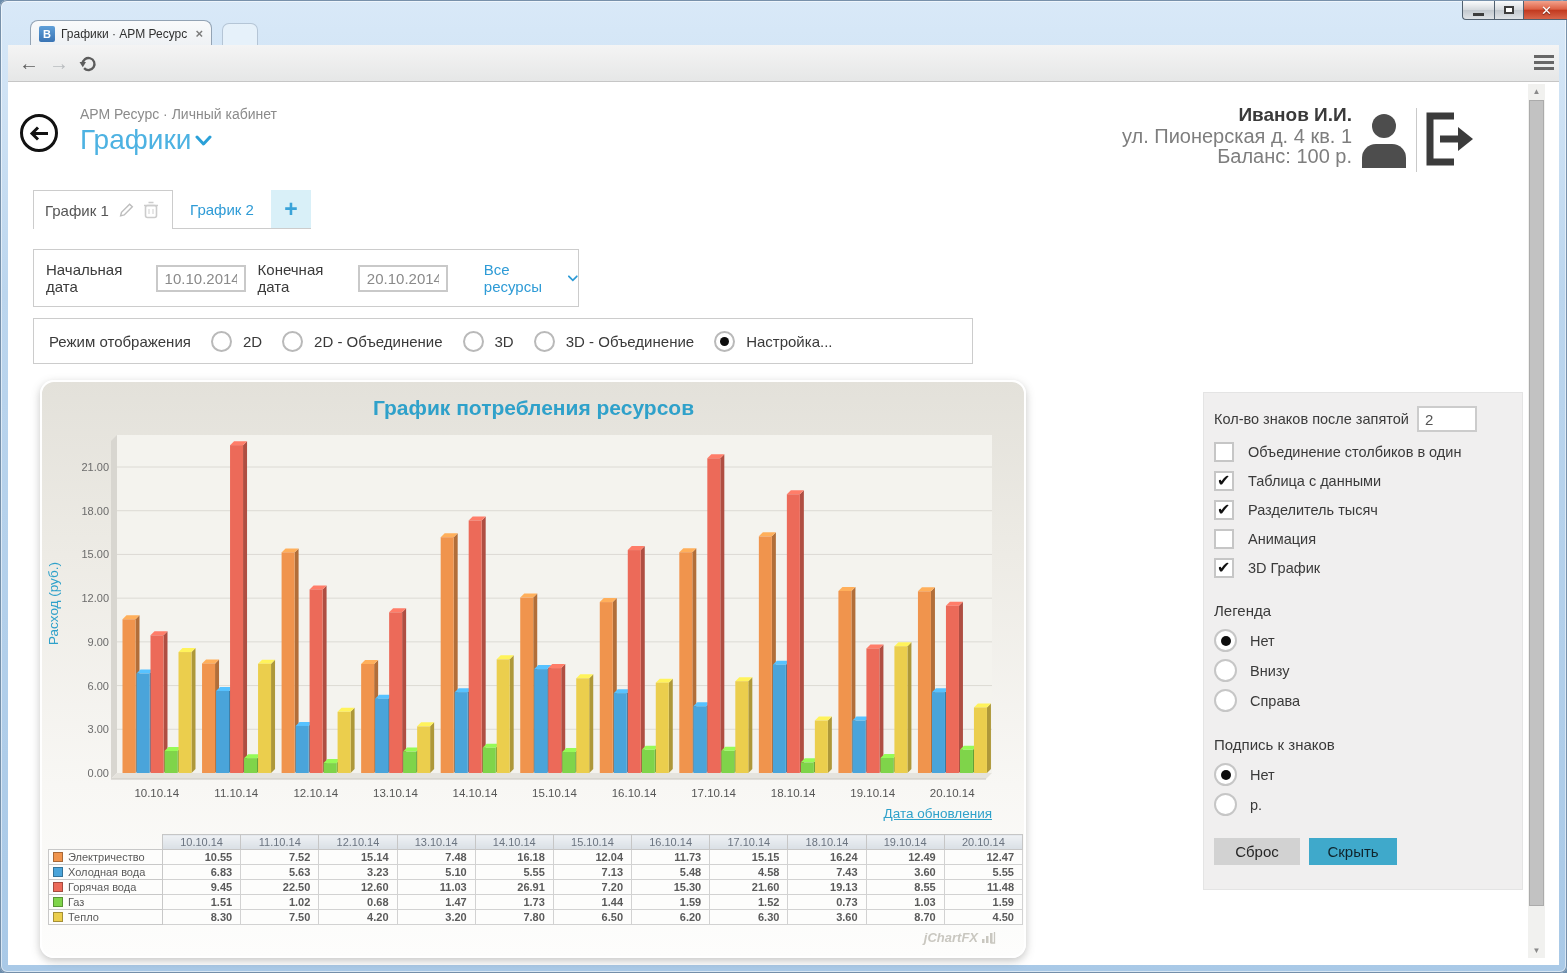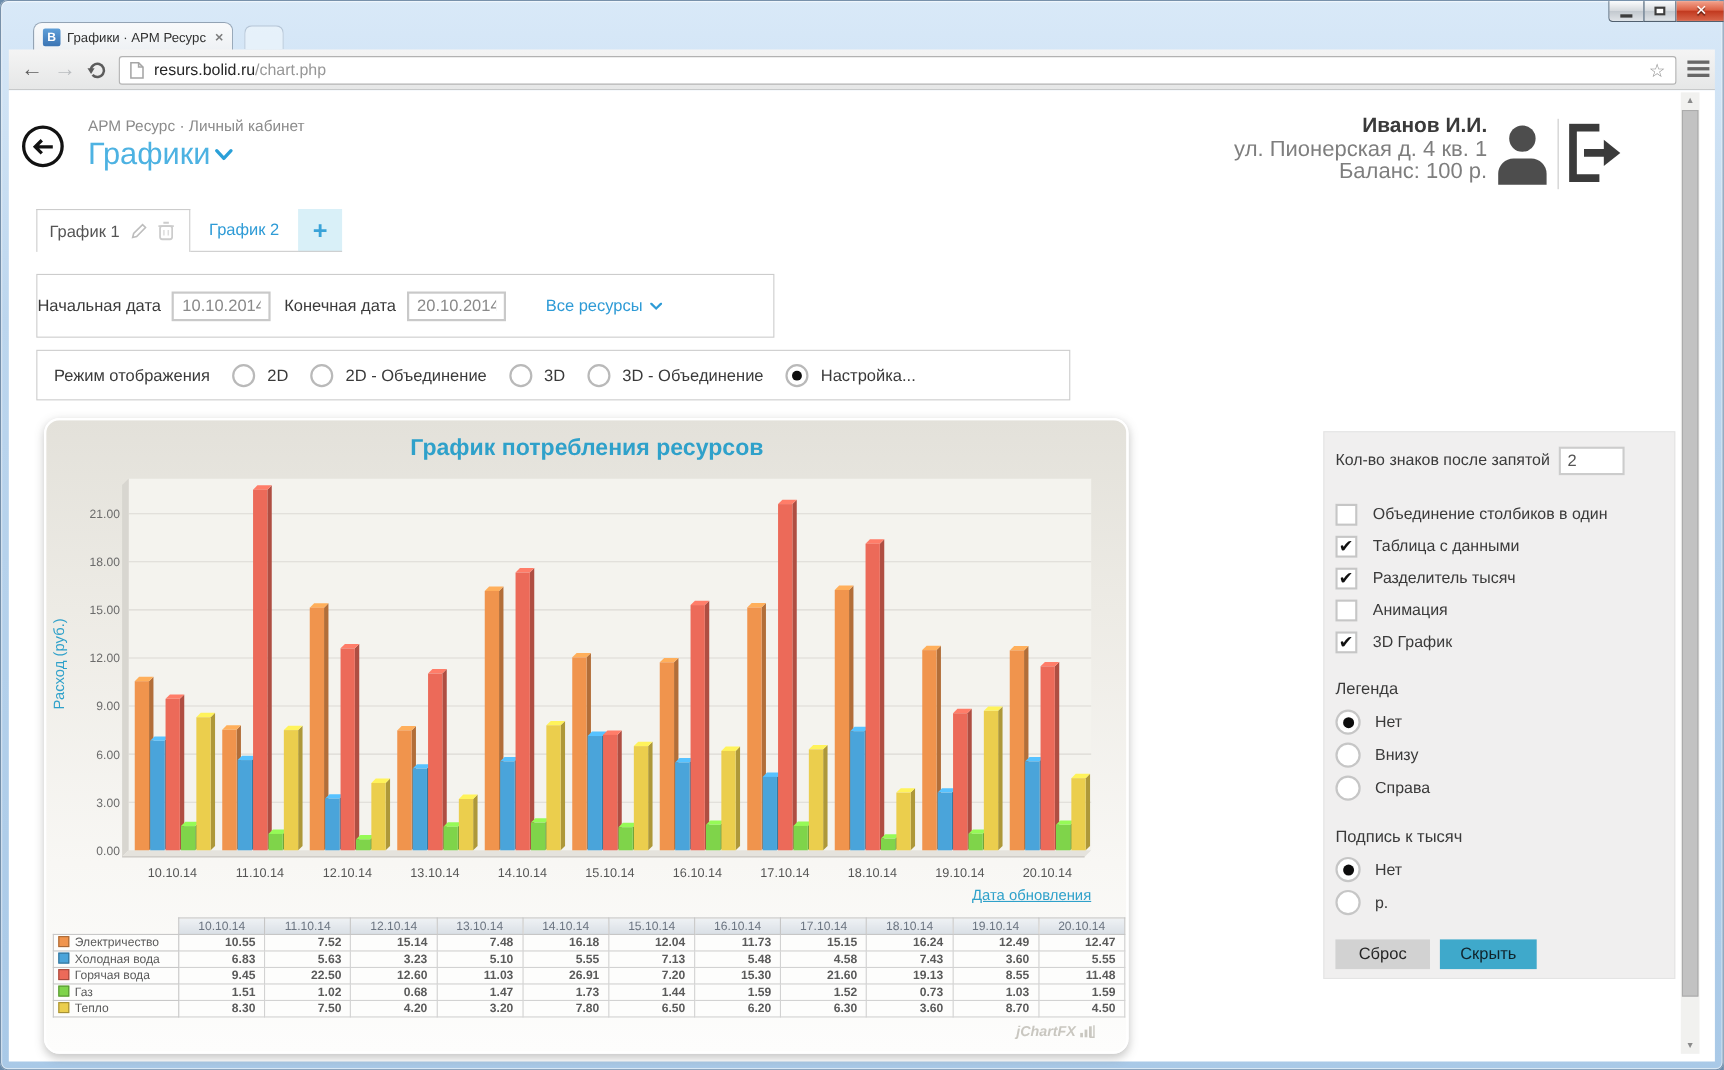--- a/index.html
+++ b/index.html
@@ -58,21 +58,21 @@
   
   .chart-tabs { left:33px; top:190px; height:39px; display:flex; }
   .tab-active { width:140px; background:#fff; border:1px solid #ccc; border-bottom:none;
     display:flex; align-items:center; padding:0 11px; gap:8px; font-size:15px; color:#555; }
   .tab-inactive { width:98px; border-bottom:1px solid #ccc; display:flex; align-items:center; justify-content:center;
     font-size:15px; color:#2e9bd6; }
   .tab-add { width:40px; border-bottom:1px solid #ccc; background:#d9f0f8; color:#3aa3d8; font-size:23px; font-weight:bold;
     display:flex; align-items:center; justify-content:center; }
   
   .box { border:1px solid #ccc; background:#fff; display:flex; align-items:center; }
-  .filter-box { left:33px; top:249px; width:671px; height:58px; gap:10px; }
+  .filter-box { left:33px; top:249px; width:546px; height:58px; padding-left:12px; gap:10px; }
   .flabel { font-size:15px; color:#3a3a3a; }
   .date-input { width:90px; height:27px; border:2px solid #c9c9c9; font-size:15px; color:#8a8a8a; padding:0 7px; }
   .res-link { margin-left:26px; font-size:15px; color:#2e9bd6; display:flex; align-items:center; gap:7px; }
   .mode-box { left:33px; top:318px; width:940px; height:46px; padding-left:15px; }
   .mode-opt { display:flex; align-items:center; gap:11px; margin-left:20px; }
   .radio { width:21px; height:21px; border:2px solid #b9b9b9; border-radius:50%; background:#fff; position:relative; flex:0 0 auto; }
   .radio.sel::after { content:""; position:absolute; left:4px; top:4px; width:9px; height:9px; border-radius:50%; background:#0d0d0d; }
   
   .chart-panel { left:40px; top:380px; width:986px; height:578px; border-radius:14px; border:2px solid #fff;
     background:linear-gradient(180deg,#e3e1da 0%,#edebe5 30%,#f8f7f4 70%,#fdfdfc 100%);
@@ -87,21 +87,21 @@
   .dtable td.name { background:#fdfdfc; border:1px solid #c8c8c8; padding-left:4px;margin-top:28px; }
   .dtable td.val { background:#fdfdfc; border:1px solid #d2d2d2; text-align:right; padding-right:8px;font-weight:bold; }
   .sw { display:inline-block; width:10px; height:10px; margin-right:5px; vertical-align:-1px; }
   .watermark { right:28px; top:548px; font-size:13px; font-style:italic; font-weight:bold; color:#c9c7c0;
     display:flex; align-items:center; gap:3px; }
   
   .settings { left:1203px; top:392px; width:320px; height:498px; background:#f0efef; border:1px solid #e4e4e4; padding:13px 10px; }
   .dec-row { display:flex; align-items:center; gap:8px; }
   .slabel { font-size:14.5px; color:#3a3a3a; }
   .dec-input { width:60px; height:26px; border:2px solid #ccc; background:#fff; font-size:15px; color:#555; padding:0 6px; }
-  .cb-list { margin-top:26px; }
+  .cb-list { margin-top:10px; }
   .cb-row { display:flex; align-items:center; gap:14px; margin-bottom:9px; height:20px; }
   .cb { width:20px; height:20px; background:#fff; border:2px solid #c6c6c6; position:relative; flex:0 0 auto; }
   .cb.checked::after { content:"\2714"; position:absolute; left:1px; top:-2px; font-size:16px; font-weight:bold; color:#111; }
   .sec-label { margin-top:24px; font-size:15px; color:#3a3a3a; }
   .radio-list { margin-top:10px; }
   .r-row { display:flex; align-items:center; gap:13px; margin-bottom:7px; height:23px; }
   .radio2 { width:23px; height:23px; border:2px solid #c6c6c6; border-radius:50%; background:#fff; position:relative; flex:0 0 auto; }
   .radio2.sel::after { content:""; position:absolute; left:4.5px; top:4.5px; width:10px; height:10px; border-radius:50%; background:#0d0d0d; }
   .btn-row { margin-top:22px; display:flex; gap:9px; }
   .btn { height:27px; font-size:15px; display:flex; align-items:center; justify-content:center; }
@@ -133,28 +133,20 @@
   </div>
 
   <div class="abs toolbar"></div>
   <div class="abs nav-glyph" style="left:16px;top:51px;color:#5c5c5c;">←</div>
   <div class="abs nav-glyph" style="left:46px;top:51px;color:#b9bcbf;">→</div>
   <div class="abs" style="left:78px;top:53px;">
     <svg width="20" height="20" viewBox="0 0 20 20">
       <path d="M4.5 11a6 6 0 1 1 1.6 4.1" fill="none" stroke="#5c5c5c" stroke-width="2.3"></path>
       <polygon points="1.5,9 8,9 4.8,14.2" fill="#5c5c5c"></polygon>
     </svg>
-  </div>
-  <div class="abs omnibox">
-    <svg width="13" height="16" viewBox="0 0 13 16">
-      <path d="M1 1 h7 l4 4 v10 h-11 z" fill="#fff" stroke="#a5a5a5" stroke-width="1.4"></path>
-      <path d="M8 1 v4 h4" fill="none" stroke="#a5a5a5" stroke-width="1.4"></path>
-    </svg>
-    <div class="url"><span class="host">resurs.bolid.ru</span><span class="path">/chart.php</span></div>
-    <div class="star">☆</div>
   </div>
   <div class="abs" style="left:1534px;top:55px;">
       <div class="bars"></div>
     </div>
 
   <div class="abs content"></div>
 
   <div class="abs back-circle">
     <svg width="20" height="15" viewBox="0 0 20 15">
       <path d="M19 7.5 H3 M9 1.5 L3 7.5 l6 6" fill="none" stroke="#121212" stroke-width="3"></path>
@@ -595,21 +587,21 @@
         </div>
         <div class="r-row">
           <span class="radio2"></span>
           <span class="slabel">Внизу</span>
         </div>
         <div class="r-row">
           <span class="radio2"></span>
           <span class="slabel">Справа</span>
         </div>
       </div>
-    <div class="sec-label">Подпись к тысяч</div>
+    <div class="sec-label">Подпись к знаков</div>
     <div class="radio-list" id="mark-list">
         <div class="r-row">
           <span class="radio2 sel"></span>
           <span class="slabel">Нет</span>
         </div>
         <div class="r-row">
           <span class="radio2"></span>
           <span class="slabel">р.</span>
         </div>
       </div>

